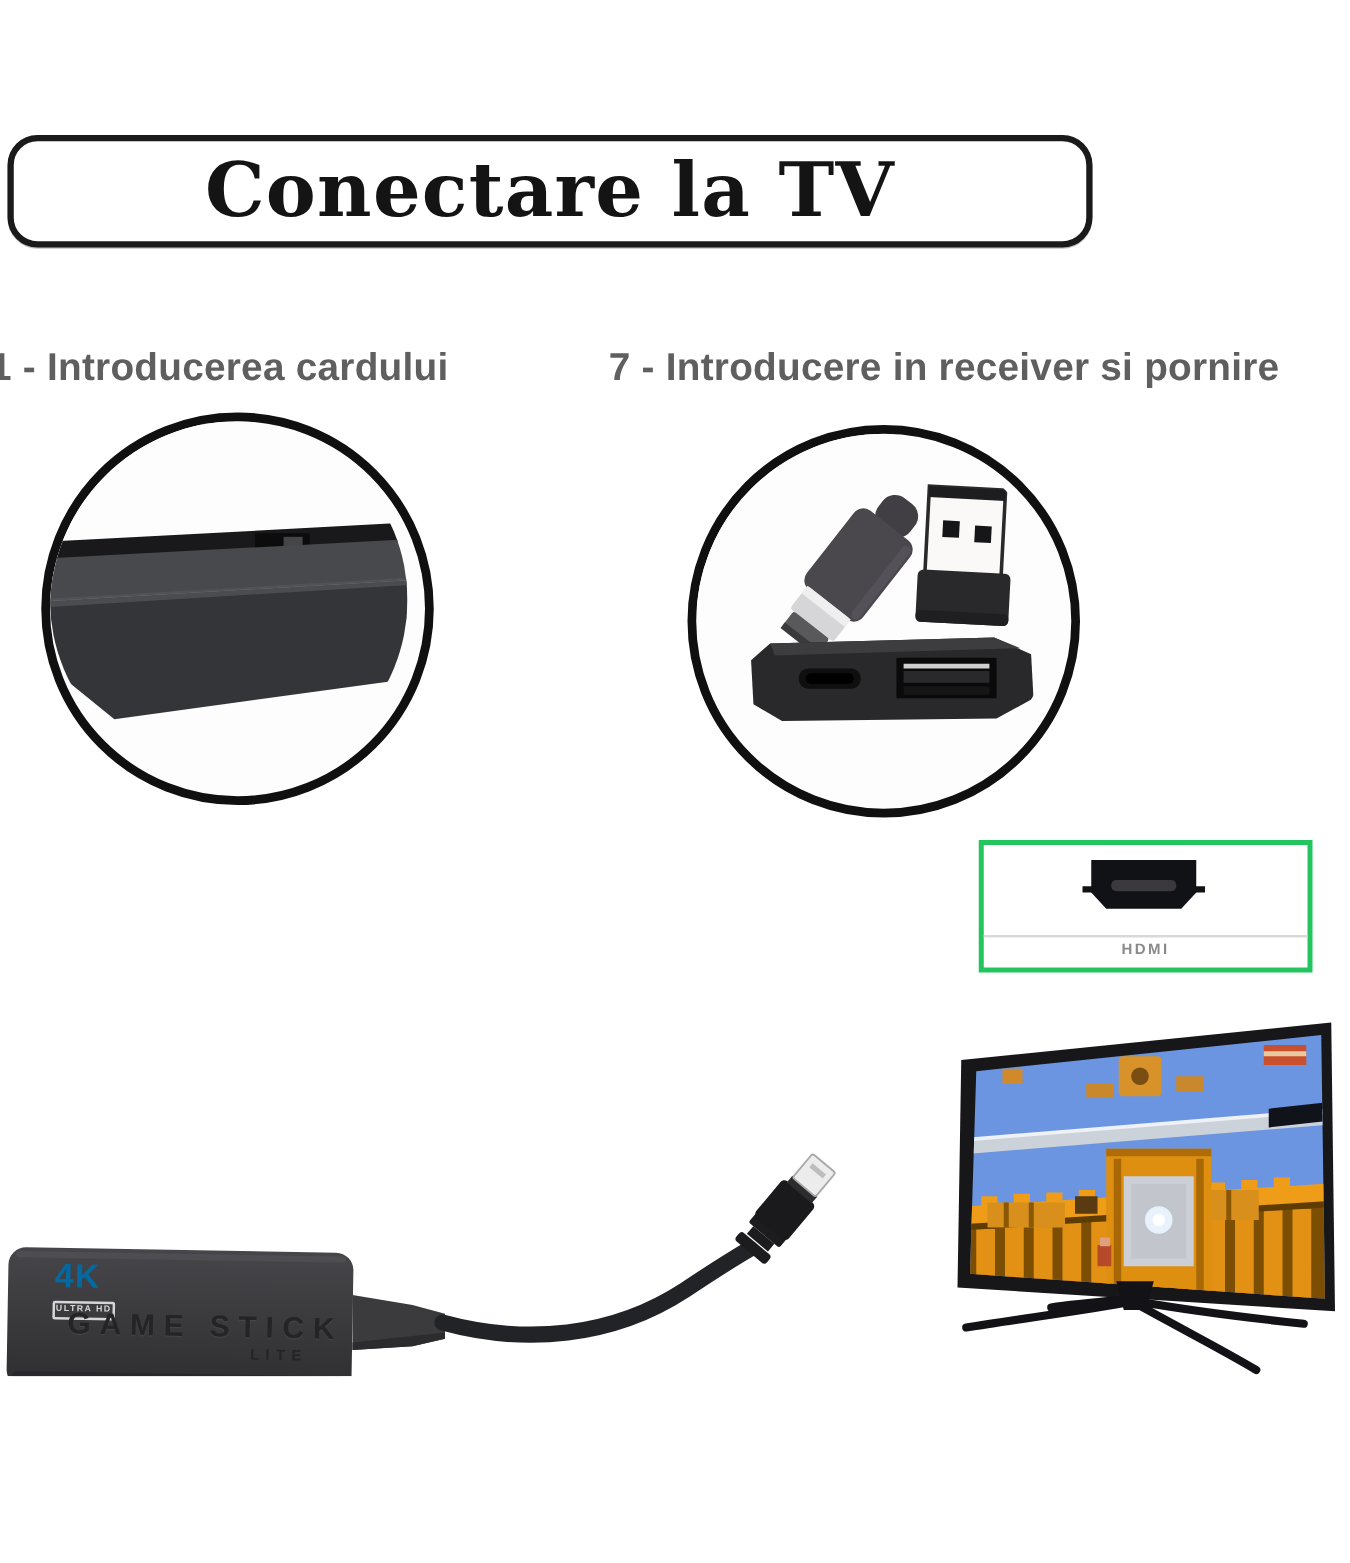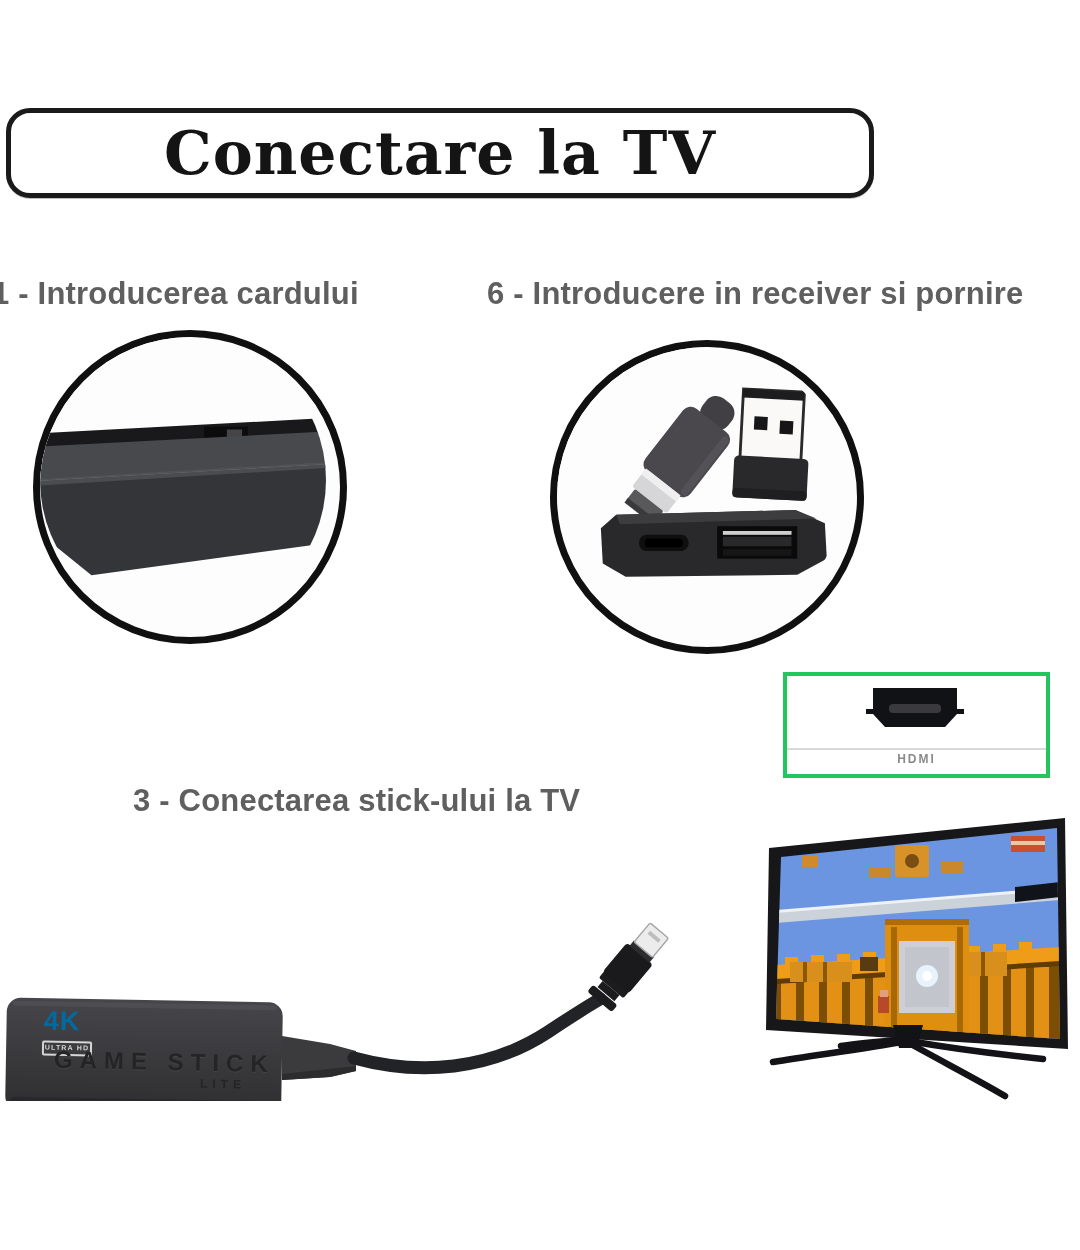--- a/index.html
+++ b/index.html
@@ -69,22 +69,21 @@
 </head>
 <body>
 
 <div class="canvas">
 
   <div class="title-box">
     <span class="title-text">Conectare la TV</span>
   </div>
 
   <div class="step-label step1">1 - Introducerea cardului</div>
-  <div class="step-label step2">6 - Introducere in receiver si pornire</div>
-  <div class="step-label step3">3 - Conectarea stick-ului la TV</div>
+  <div class="step-label step2">7 - Introducere in receiver si pornire</div>
 
   <div class="circle circle1">
     <svg width="286" height="286" viewBox="0 0 300 300">
       <defs>
           <clipPath id="c1clip">
             <circle cx="150" cy="150" r="150"></circle>
           </clipPath>
         </defs>
       <g clip-path="url(#c1clip)">
         <rect x="0" y="0" width="300" height="300" fill="#fdfdfd"></rect>

